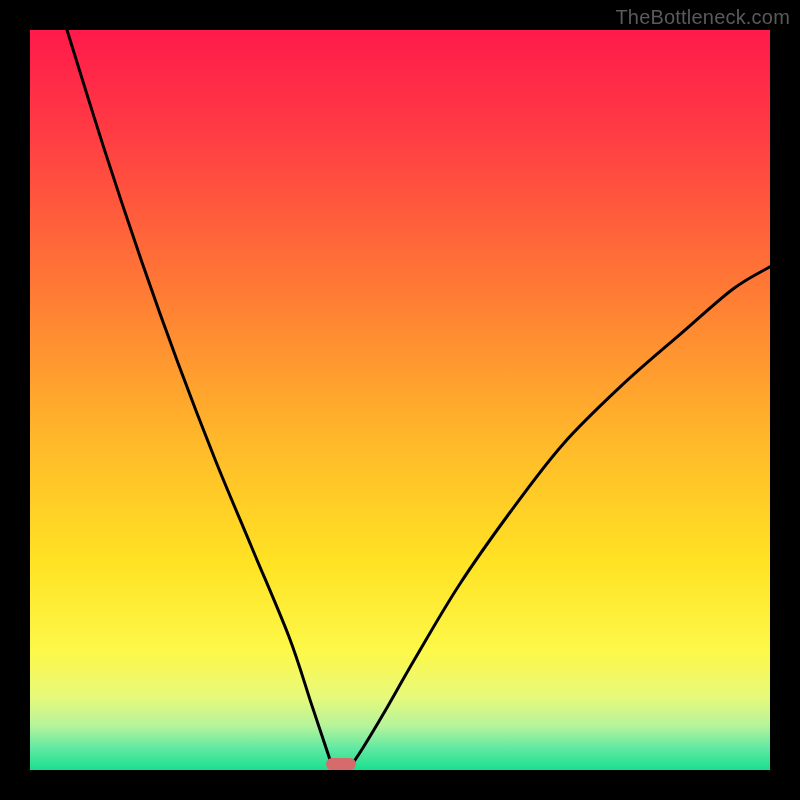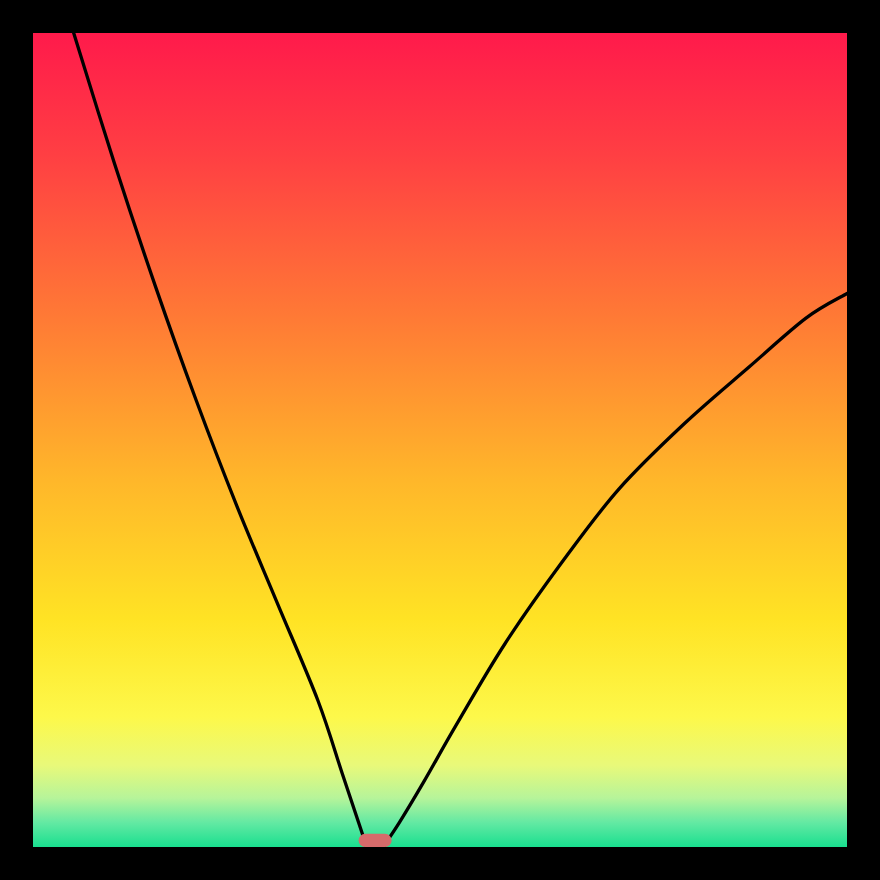--- a/index.html
+++ b/index.html
@@ -79,13 +79,14 @@
     </svg>
 
     <svg class="curve" viewBox="0 0 740 740" preserveAspectRatio="none">
       <path id="left-path" fill="none" stroke="#000" stroke-width="3" stroke-linecap="round" d="M 37 0 C 43.166666666666664 19.73333333333333, 61.666666666666664 80.16666666666663, 74 118.39999999999998 C 86.33333333333333 156.63333333333333, 98.66666666666667 193.63333333333338, 111 229.40000000000003 C 123.33333333333333 265.1666666666667, 135.66666666666666 299.69999999999993, 148 332.99999999999994 C 160.33333333333334 366.29999999999995, 172.66666666666666 398.3666666666667, 185 429.2 C 197.33333333333334 460.0333333333333, 209.66666666666666 488.4, 222 518 C 234.33333333333334 547.6, 249.13333333333333 580.9, 259 606.8 C 268.8666666666667 632.6999999999999, 275.0333333333333 654.9, 281.2 673.4 C 287.3666666666667 691.9, 292.3 706.6999999999999, 296 717.8 C 299.7 728.9, 302.16666666666663 736.3, 303.4 740"></path>
       <path id="right-path" fill="none" stroke="#000" stroke-width="3" stroke-linecap="round" d="M 318.2 740 C 320.66666666666663 736.3, 326.8333333333333 727.6666666666666, 333 717.8 C 339.1666666666667 707.9333333333333, 346.56666666666666 695.5999999999999, 355.2 680.8 C 363.8333333333333 666, 372.4666666666667 649.9666666666667, 384.8 629 C 397.1333333333333 608.0333333333333, 413.16666666666663 579.6666666666666, 429.2 555 C 445.23333333333335 530.3333333333334, 463.73333333333335 504.43333333333334, 481 481 C 498.26666666666665 457.56666666666666, 514.3 435.3666666666667, 532.8 414.4 C 551.3 393.4333333333333, 572.2666666666667 373.7, 592 355.2 C 611.7333333333333 336.7, 632.7 319.4333333333334, 651.2 303.40000000000003 C 669.7 287.3666666666667, 688.2 270.1, 703 259 C 717.8 247.89999999999998, 733.8333333333334 240.49999999999997, 740 236.79999999999995"></path>
     </svg>
 
     <div id="marker" class="marker" style="left: 296px; width: 29.6px; height: 12px; top: 728px; background: rgb(214, 107, 107);"></div>
   </div>
 
+  <div class="watermark">TheBottleneck.com</div>
 </div>
 
 </body></html>

